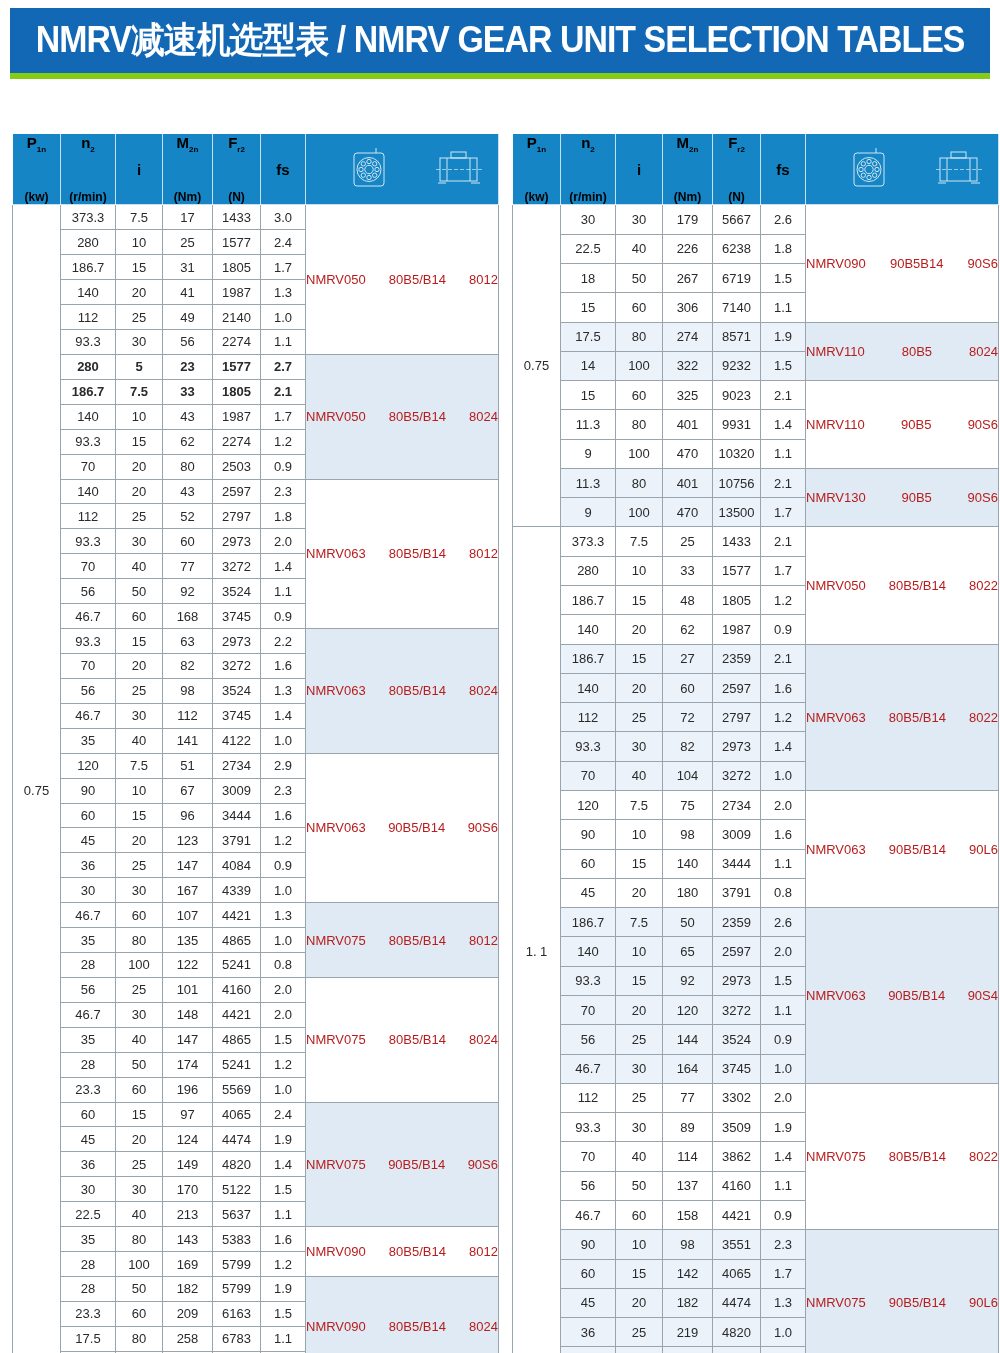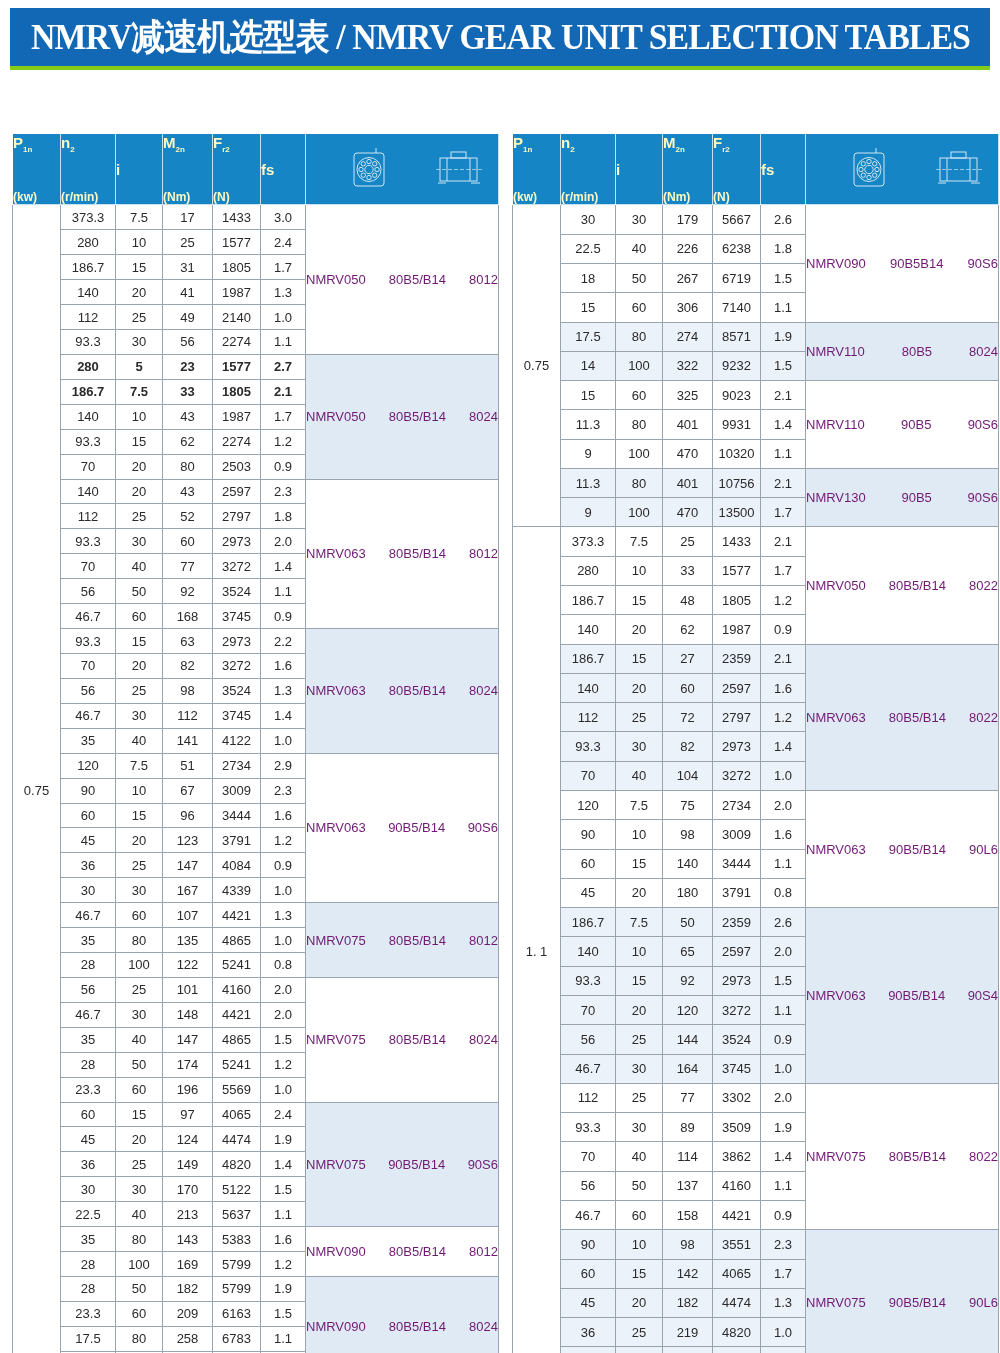--- a/index.html
+++ b/index.html
@@ -10,56 +10,56 @@
     --grid:#98a4ae;
     --outer:#5a6770;
   }
   *{box-sizing:border-box;}
   html,body{margin:0;padding:0;}
   body{
     width:1000px;height:1353px;position:relative;background:#ffffff;
     font-family:"Liberation Sans",sans-serif;overflow:hidden;
   }
   .banner{
-    position:absolute;left:10px;top:8px;width:980px;height:62px;
+    position:absolute;left:10px;top:8px;width:980px;height:71px;
     background:var(--banner-bg);
-    border-bottom:4px solid #84cc16;
-    display:flex;align-items:center;justify-content:center;font-family:Liberation Serif, serif;
+    border-bottom:6px solid #84cc16;
+    display:flex;align-items:center;justify-content:center;
   }
   .banner-text{
     color:#ffffff;font-weight:bold;font-size:36px;letter-spacing:-1px;
     transform:scaleX(0.94);white-space:nowrap;
   }
   .tablewrap{position:absolute;top:133px;width:486px;}
   #left-table-wrap{left:12px;}
   #right-table-wrap{left:512px;}
   table.sel{
     border-collapse:collapse;table-layout:fixed;width:486px;
     border:1px solid var(--outer);
   }
   table.sel thead th{
-    height:48px;background:var(--header-bg);color:#fef9c3;font-weight:bold;
+    height:48px;background:var(--header-bg);color:#000000;font-weight:bold;
     border:1px solid rgba(255,255,255,.75);padding:0;vertical-align:middle;
-    text-align:left;
+    text-align:center;
   }
   table.sel thead tr{border-bottom:1px solid var(--outer);}
   th .h-main{font-size:15px;line-height:1.15;}
   th .h-main sub{font-size:8px;}
   th .h-unit{font-size:12px;font-weight:bold;line-height:1.1;margin-top:37px;}
   th.model-h{padding:0;}
   .model-h-inner{display:flex;justify-content:space-between;align-items:center;padding:0 16px 0 44px;}
   table.sel tbody td{
     border:1px solid var(--grid);text-align:center;font-size:13px;color:#2a2a2a;
     padding:0;vertical-align:middle;background:#fff;
   }
   .tbl-left tbody tr{height:24.93px;}
   .tbl-right tbody tr{height:29.29px;}
   td.p-cell{font-size:15px;color:#222;}
   td.m-cell{padding:0 9px;}
-  td.m-cell .m-inner{display:flex;justify-content:space-between;align-items:flex-end;font-size:13px;color:#701a75;}
+  td.m-cell .m-inner{display:flex;justify-content:space-between;align-items:flex-end;font-size:13px;color:#b91c1c;}
   td.m-cell.shaded{background:var(--shade-model);}
   .tbl-right td.d-cell.shaded-row{background:var(--shade-row);}
   td.bold{font-weight:bold;}
   tr.section-start td{border-top:2px solid #47545e;}
   .icon{display:block;}
 </style>
 </head>
 <body>
 
 <div class="banner">

